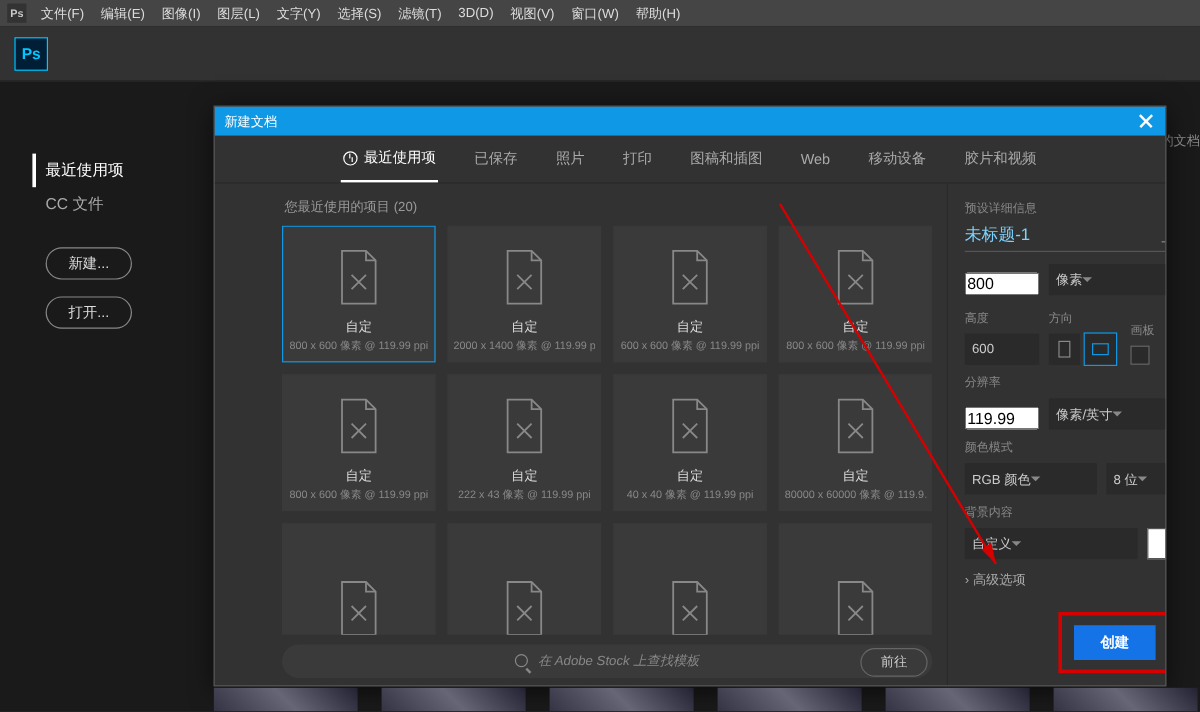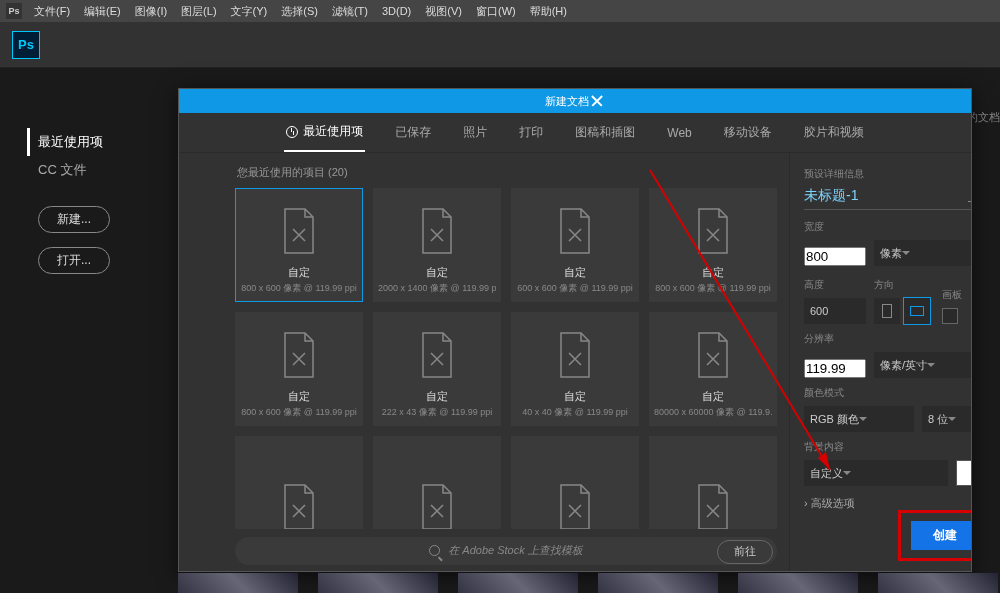--- a/index.html
+++ b/index.html
@@ -19,21 +19,21 @@
 .home-panel .hp-item { padding: 5px 0; }
 .home-panel .hp-item.active { color: #fff; border-left: 3px solid #fff; padding-left: 8px; margin-left: -11px; }
 .home-panel .btn-outline { margin-top: 22px; border: 1px solid #888; border-radius: 14px; padding: 4px 18px; font-size: 12px; color: #ddd; background: transparent; cursor: pointer; display: block; }
 .home-panel .btn-outline + .btn-outline { margin-top: 14px; }
 
 
 .right-trunc { position: absolute; right: 0; top: 110px; font-size: 11px; color: #888; writing-mode: horizontal-tb; }
 
 
 .dialog { position: absolute; left: 178px; top: 88px; width: 794px; height: 484px; background: #323232; border: 1px solid #555; box-shadow: 0 4px 20px rgba(0,0,0,.6); display: flex; flex-direction: column; }
-.dlg-title { background: #0e98e6; color: #fff; height: 24px; display: flex; align-items: center; justify-content: center; padding: 0 8px; font-size: 11px; }
+.dlg-title { background: #0e98e6; color: #fff; height: 24px; display: flex; align-items: center; justify-content: space-between; padding: 0 8px; font-size: 11px; }
 .dlg-close { width: 16px; height: 16px; cursor: pointer; position: relative; }
 .dlg-close::before, .dlg-close::after { content: ""; position: absolute; top: 7px; left: 1px; width: 14px; height: 1.5px; background: #fff; }
 .dlg-close::before { transform: rotate(45deg); }
 .dlg-close::after { transform: rotate(-45deg); }
 
 
 .dlg-tabs { height: 40px; display: flex; align-items: center; justify-content: center; gap: 28px; font-size: 12px; color: #aaa; border-bottom: 1px solid #2a2a2a; }
 .dlg-tabs .tab { padding: 10px 2px; cursor: pointer; display: flex; align-items: center; gap: 5px; }
 .dlg-tabs .tab.active { color: #fff; border-bottom: 2px solid #fff; }
 .clock-icon { width: 12px; height: 12px; border: 1.5px solid currentColor; border-radius: 50%; position: relative; }
@@ -81,21 +81,21 @@
 .orient-btn.l .r { width: 14px; height: 10px; }
 .orient-btn.active .r { border-color: #0e98e6; }
 .chk { width: 16px; height: 16px; border: 1.5px solid #666; background: #2a2a2a; }
 
 .color-swatch { width: 26px; height: 26px; background: #fff; border: 1px solid #555; }
 
 .adv-row { margin-top: 10px; color: #aaa; font-size: 11px; cursor: pointer; }
 .adv-row::before { content: "› "; }
 
 
-.create-wrap { position: absolute; bottom: 10px; right: 4px; border: 3px solid #d60000; padding: 8px 10px; }
+.create-wrap { position: absolute; bottom: 10px; right: 20px; border: 3px solid #d60000; padding: 8px 10px; }
 .create-btn { background: #1473e6; color: #fff; border: none; padding: 6px 22px; font-size: 12px; font-weight: bold; cursor: pointer; }
 
 
 .red-arrow { position: absolute; pointer-events: none; z-index: 50; }
 
 
 .thumbs { position: absolute; left: 178px; bottom: 0; right: 0; height: 20px; display: flex; gap: 20px; overflow: hidden; }
 .thumbs div { width: 120px; height: 20px; background: linear-gradient(45deg,#334,#667,#223); }
 </style>
 </head>
@@ -270,21 +270,20 @@
       </div>
     </div>
 
     <div class="detail-panel">
       <div class="sec-label">预设详细信息</div>
       <div class="doc-name-row">
         <span class="nm">未标题-1</span>
         <span class="dl-icon"></span>
       </div>
 
-      <div class="sec-label">宽度</div>
       <div class="field-row">
         <input class="num-in" value="800" style="">
         <div class="sel" style="flex:1">
           <span>像素</span>
             <span class="chev"></span>
         </div>
       </div>
 
       <div class="field-row">
         <div class="field" style="flex:0 0 62px">

